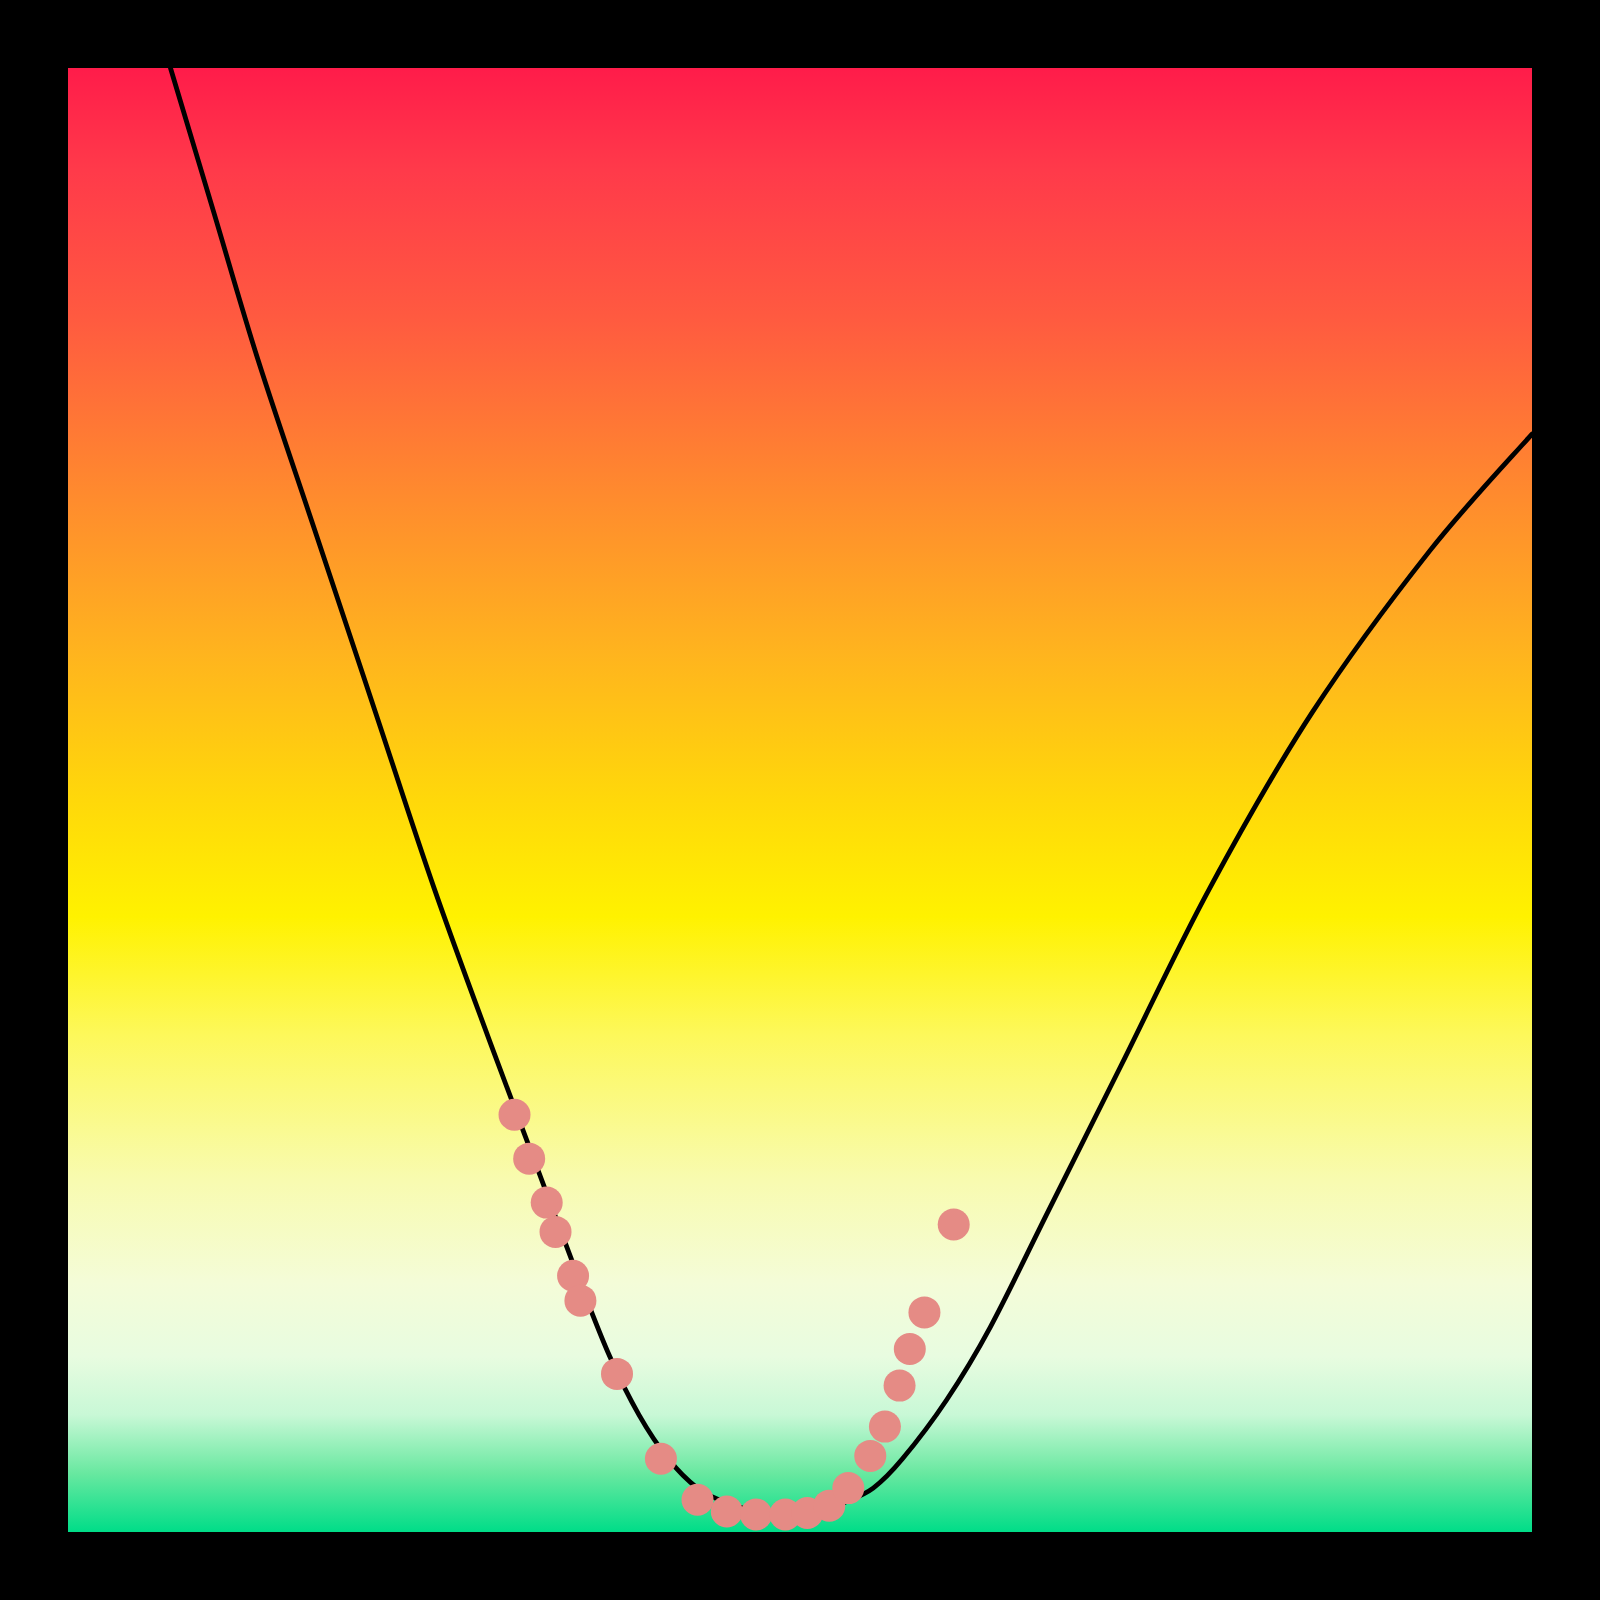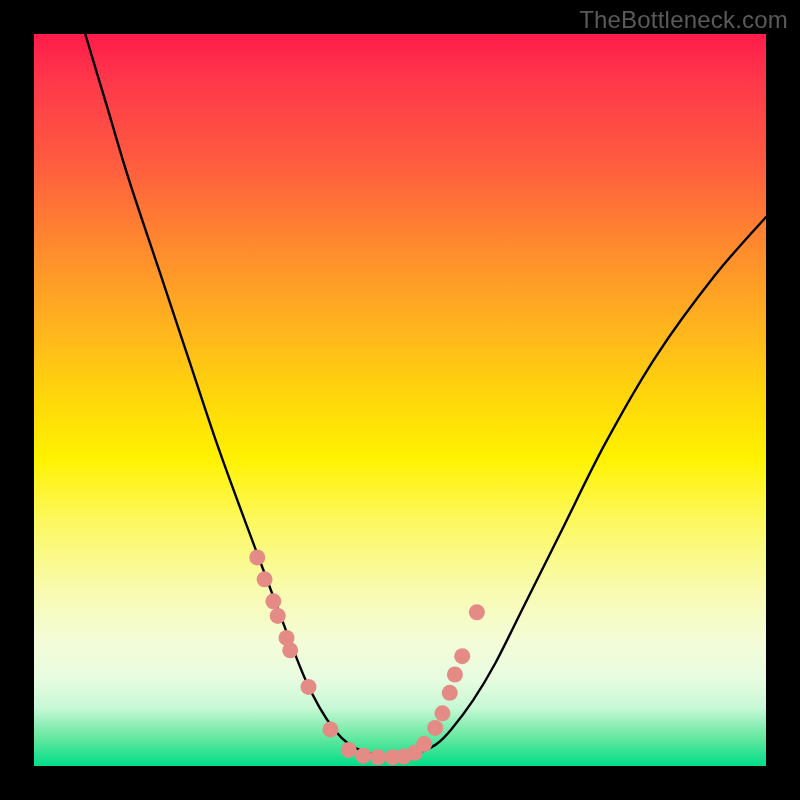--- a/index.html
+++ b/index.html
@@ -54,21 +54,20 @@
     left: 0;
     top: 0;
     width: 732px;
     height: 732px;
   }
 </style>
 </head>
 <body>
 
 <div class="frame">
-  <div class="watermark">TheBottleneck.com</div>
 
   <div class="plot-area">
     <svg class="overlay" viewBox="0 0 732 732" preserveAspectRatio="none">
       <path id="curve-path" fill="none" stroke="#000" stroke-width="2.4" stroke-linecap="round" stroke-linejoin="round" d="M 51.24 0.00 C 54.90 12.20, 65.88 48.80, 73.20 73.20 C 80.52 97.60, 86.62 119.56, 95.16 146.40 C 103.70 173.24, 114.68 204.96, 124.44 234.24 C 134.20 263.52, 143.96 292.80, 153.72 322.08 C 163.48 351.36, 173.24 381.86, 183.00 409.92 C 192.76 437.98, 203.74 467.26, 212.28 490.44 C 220.82 513.62, 226.92 529.48, 234.24 549.00 C 241.56 568.52, 250.10 591.70, 256.20 607.56 C 262.30 623.42, 265.96 633.18, 270.84 644.16 C 275.72 655.14, 280.60 664.90, 285.48 673.44 C 290.36 681.98, 295.24 689.30, 300.12 695.40 C 305.00 701.50, 309.88 706.38, 314.76 710.04 C 319.64 713.70, 323.30 715.16, 329.40 717.36 C 335.50 719.56, 344.04 722.24, 351.36 723.22 C 358.68 724.19, 367.22 724.19, 373.32 723.22 C 379.42 722.24, 383.08 719.56, 387.96 717.36 C 392.84 715.16, 397.72 713.70, 402.60 710.04 C 407.48 706.38, 411.14 702.72, 417.24 695.40 C 423.34 688.08, 431.88 677.10, 439.20 666.12 C 446.52 655.14, 452.62 645.38, 461.16 629.52 C 469.70 613.66, 479.46 592.92, 490.44 570.96 C 501.42 549.00, 513.62 524.60, 527.04 497.76 C 540.46 470.92, 555.10 439.20, 570.96 409.92 C 586.82 380.64, 603.90 350.14, 622.20 322.08 C 640.50 294.02, 662.46 264.74, 680.76 241.56 C 699.06 218.38, 723.46 192.76, 732.00 183.00"></path>
       <g id="dots-group">
           <circle cx="223.26" cy="523.38" r="8" fill="#e58b85"></circle>
           <circle cx="230.58" cy="545.34" r="8" fill="#e58b85"></circle>
           <circle cx="239.36" cy="567.30" r="8" fill="#e58b85"></circle>
           <circle cx="243.76" cy="581.94" r="8" fill="#e58b85"></circle>
           <circle cx="252.54" cy="603.90" r="8" fill="#e58b85"></circle>

